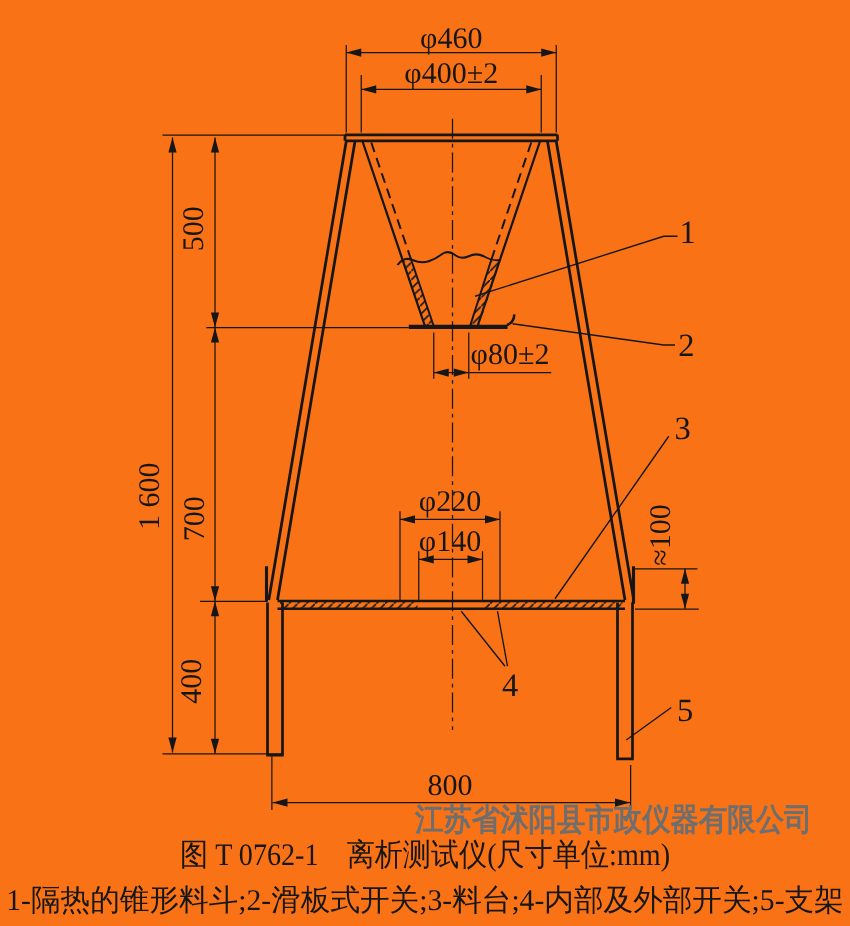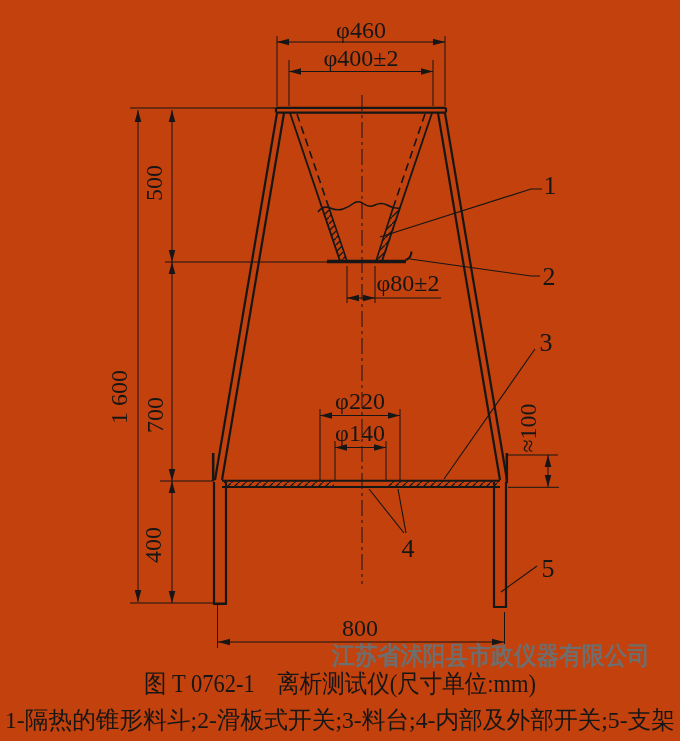--- a/index.html
+++ b/index.html
@@ -1,16 +1,16 @@
 <!DOCTYPE html>
 <html><head>
 <meta charset="utf-8">
 <style>
   html,body{margin:0;padding:0;background:#ffffff;}
-  .page{position:relative;width:680px;height:741px;background:#c2410c;overflow:hidden;
+  .page{position:relative;width:680px;height:741px;background:#f97316;overflow:hidden;
         font-family:"Liberation Serif","DejaVu Serif",serif;}
   svg{display:block;}
   text{fill:#161616;}
   .dimBig{font-size:24px;}
   .callout{font-size:26px;}
   .caption{font-size:25px;}
   .legend{font-size:24px;}
   .watermark{font-size:25px;font-weight:bold;fill:#6e6e6e;
              font-family:"DejaVu Sans","Liberation Sans",sans-serif;}
 </style>

